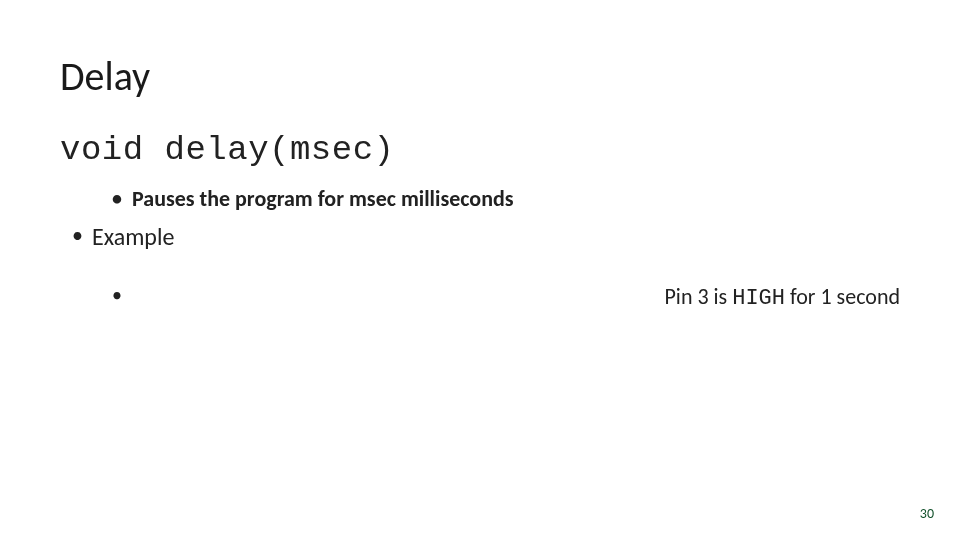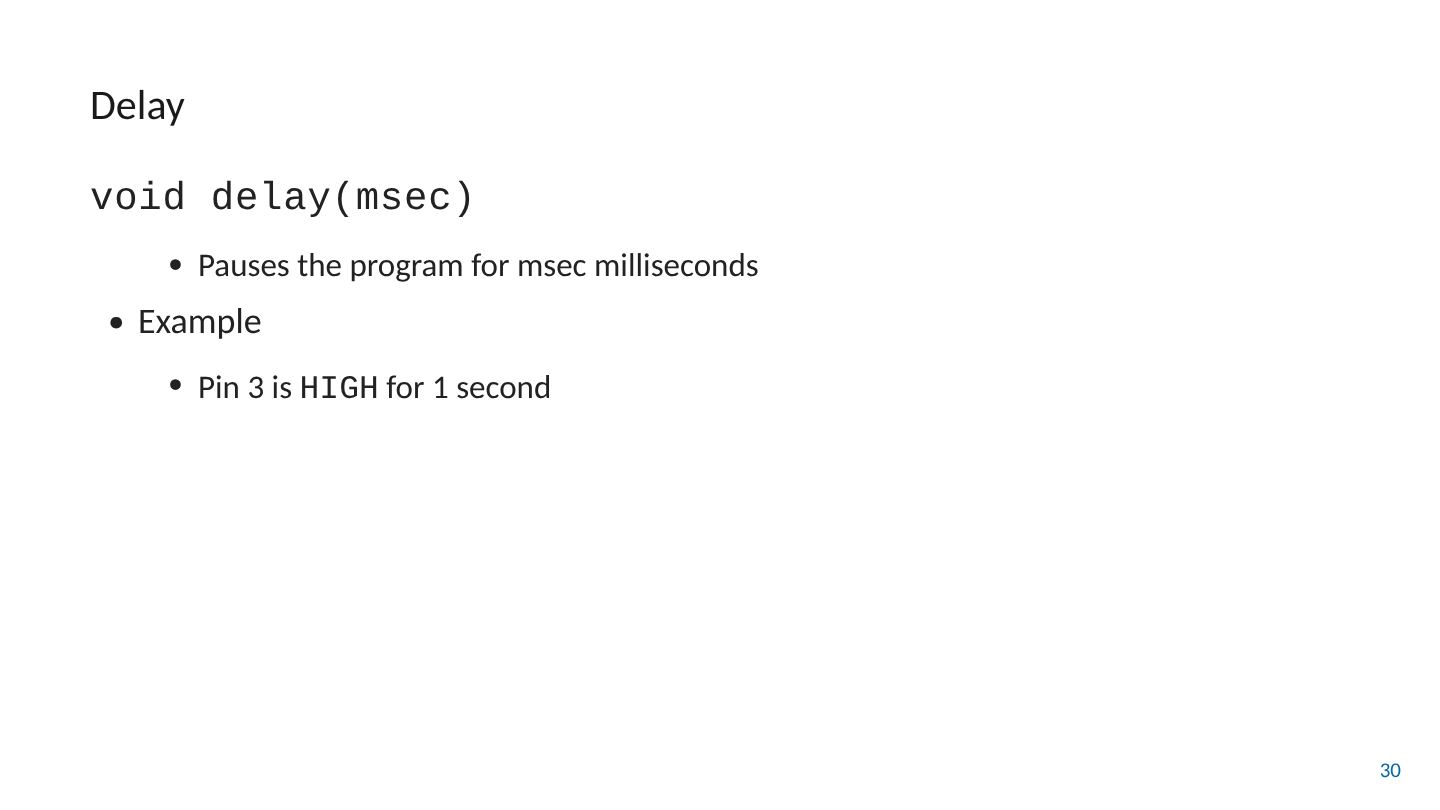--- a/index.html
+++ b/index.html
@@ -14,35 +14,36 @@
     overflow: hidden;
   }
   .slide {
     box-sizing: border-box;
     padding: 52px 60px 30px 60px;
     width: 100%;
     height: 100%;
     position: relative;
   }
   .title {
-    font-size: 28px;
+    font-size: 40px;
     font-weight: 400;
     margin: 0 0 30px 0;
     color: #1a1a1a;
   }
   .mono {
     font-family: "Courier New", Courier, monospace;
-    font-size: 26px;
+    font-size: 34px;
     letter-spacing: 0.5px;
     margin: 0 0 6px 0;
   }
   ul.level2 {
     list-style: none;
     padding: 0;
     margin: 16px 0 8px 0;
+    font-weight: bold;
   }
   ul.level2 > li {
     font-size: 22px;
     line-height: 1.3;
     padding-left: 72px;
     position: relative;
   }
   ul.level2 > li::before {
     content: "•";
     position: absolute;
@@ -65,37 +66,38 @@
     font-family: "Courier New", Courier, monospace;
     font-size: 24px;
     line-height: 1.35;
     white-space: pre;
     margin: 0 0 6px 46px;
   }
   .pin-note {
     font-size: 22px;
     padding-left: 72px;
     position: relative;
-    margin-top: 15px;
+    margin-top: 32px;
+    text-align: right;
   }
   .pin-note::before {
     content: "•";
     position: absolute;
     left: 52px;
     font-size: 20px;
   }
   .pin-note .mono-inline {
     font-family: "Courier New", Courier, monospace;
   }
   .page-number {
     position: absolute;
     right: 26px;
     bottom: 18px;
     font-size: 14px;
-    color: #0369a1;
+    color: #14532d;
   }
 </style>
 </head>
 <body>
 
 <div class="slide">
 
   <h1 class="title">Delay</h1>
 
   <p class="mono">void delay(msec)</p>

